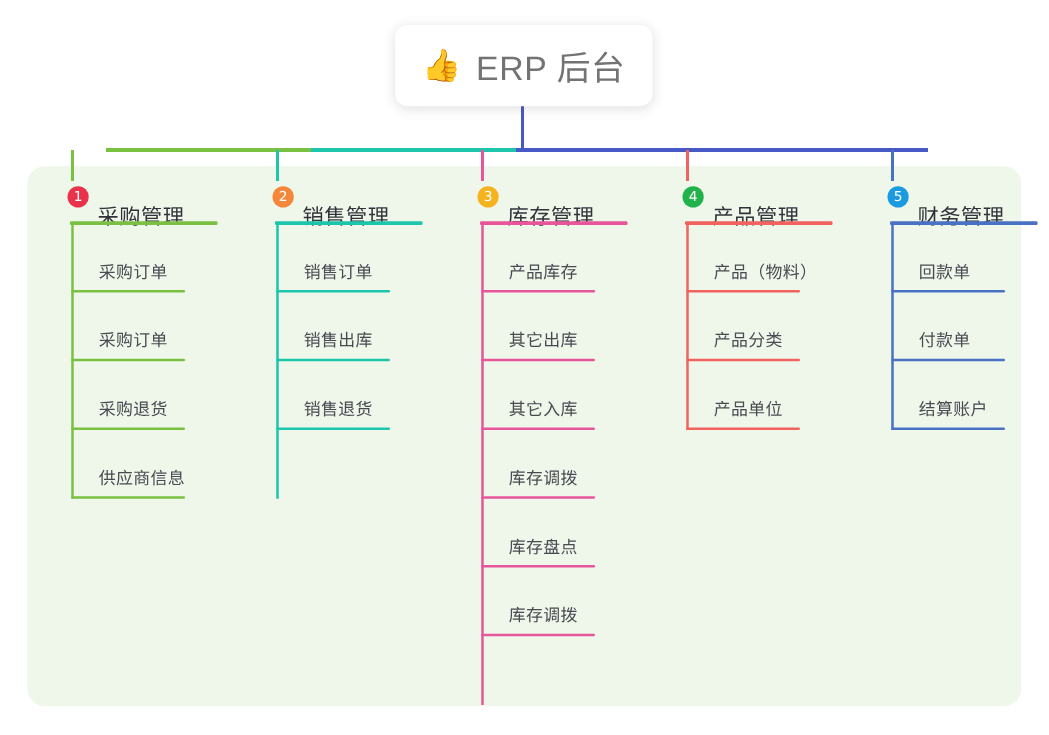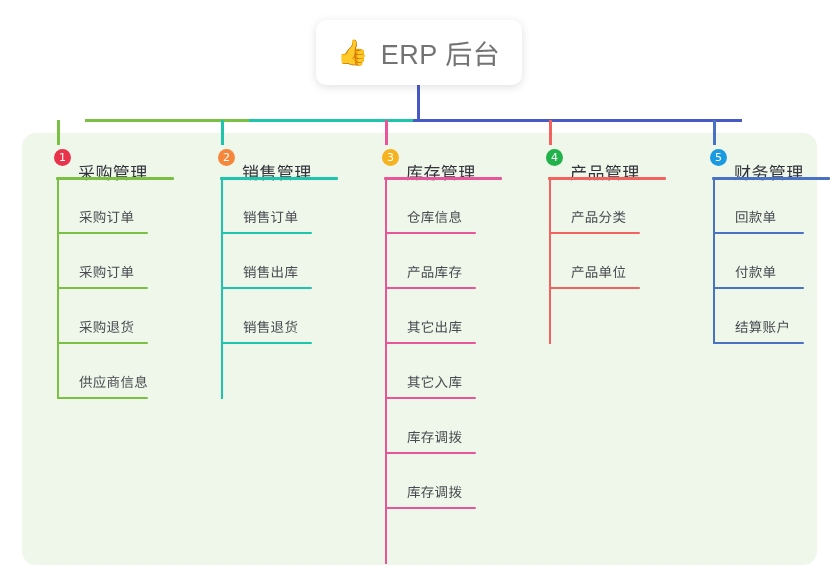--- a/index.html
+++ b/index.html
@@ -230,54 +230,58 @@
       </div>
       <div class="column" style="left: 366px;">
         <div class="col-head">
           <span class="badge" style="background: rgb(245, 179, 32);">3</span>
           <span class="col-title">库存管理</span>
         </div>
         <div class="col-rule" style="background: rgb(232, 85, 155);"></div>
         <div class="spine" style="background: rgb(232, 85, 155); height: 385px;"></div>
         <div class="children">
           <div class="child">
-            <span class="child-label">仓库信息</span>
-            <div class="child-rule" style="background: rgb(232, 85, 155);"></div>
-          </div>
-          <div class="child">
             <span class="child-label">产品库存</span>
             <div class="child-rule" style="background: rgb(232, 85, 155);"></div>
           </div>
           <div class="child">
             <span class="child-label">其它出库</span>
             <div class="child-rule" style="background: rgb(232, 85, 155);"></div>
           </div>
           <div class="child">
             <span class="child-label">其它入库</span>
             <div class="child-rule" style="background: rgb(232, 85, 155);"></div>
           </div>
           <div class="child">
             <span class="child-label">库存调拨</span>
+            <div class="child-rule" style="background: rgb(232, 85, 155);"></div>
+          </div>
+          <div class="child">
+            <span class="child-label">库存盘点</span>
             <div class="child-rule" style="background: rgb(232, 85, 155);"></div>
           </div>
           <div class="child">
             <span class="child-label">库存调拨</span>
             <div class="child-rule" style="background: rgb(232, 85, 155);"></div>
           </div>
         </div>
       </div>
       <div class="column" style="left: 530px;">
         <div class="col-head">
           <span class="badge" style="background: rgb(33, 178, 75);">4</span>
           <span class="col-title">产品管理</span>
         </div>
         <div class="col-rule" style="background: rgb(242, 99, 95);"></div>
         <div class="spine" style="background: rgb(242, 99, 95); height: 165px;"></div>
         <div class="children">
           <div class="child">
+            <span class="child-label">产品（物料）</span>
+            <div class="child-rule" style="background: rgb(242, 99, 95);"></div>
+          </div>
+          <div class="child">
             <span class="child-label">产品分类</span>
             <div class="child-rule" style="background: rgb(242, 99, 95);"></div>
           </div>
           <div class="child">
             <span class="child-label">产品单位</span>
             <div class="child-rule" style="background: rgb(242, 99, 95);"></div>
           </div>
         </div>
       </div>
       <div class="column" style="left: 694px;">

